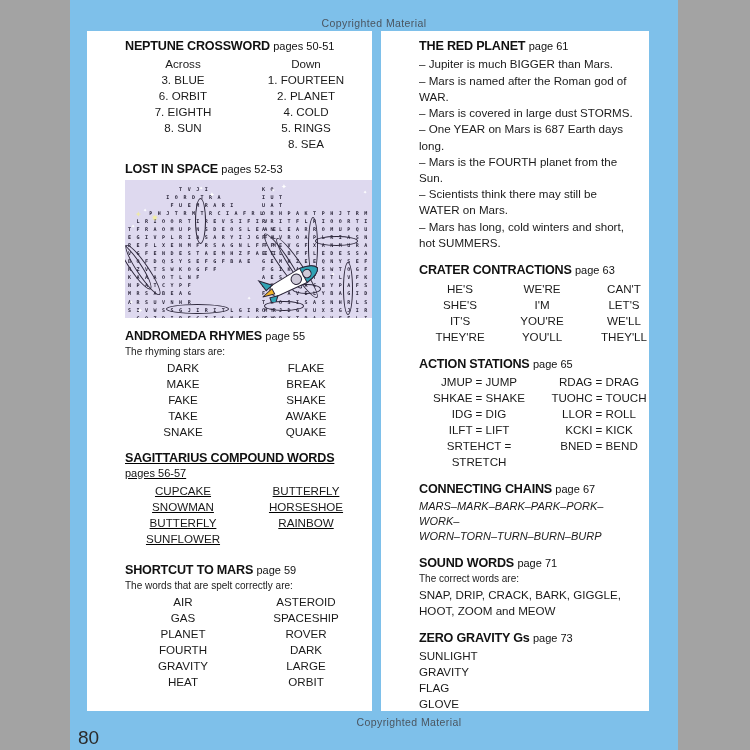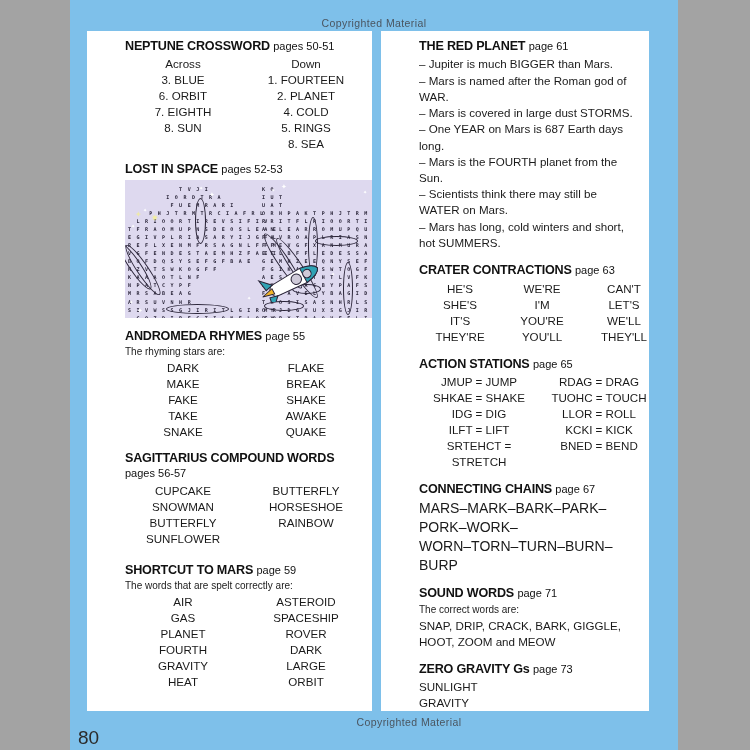--- a/index.html
+++ b/index.html
@@ -159,23 +159,24 @@
   .rocket {
     position: absolute;
     left: 132px;
     top: 82px;
     width: 68px;
     height: 40px;
   }
 
   
   .chain {
-    font-size: 14px;
+    font-size: 11px;
     color: #1a1a1a;
     line-height: 1.34;
+    font-style: italic;
   }
 </style>
 </head>
 <body>
 
 <div id="page-wrap">
 
   <div class="page-sheet"></div>
 
   <div class="copyright-top">Copyrighted Material</div>
@@ -312,21 +313,21 @@
         <div class="wcol wcol-2b">
           <div class="wrow">FLAKE</div>
           <div class="wrow">BREAK</div>
           <div class="wrow">SHAKE</div>
           <div class="wrow">AWAKE</div>
           <div class="wrow">QUAKE</div>
         </div>
       </div>
     </div>
 
-    <div class="section" style="margin-top:11px;">
+    <div class="section" style="margin-top:11px;text-decoration:underline;">
       <h2 class="sec-title">
         <span>SAGITTARIUS COMPOUND WORDS</span>
         <span class="pg">pages 56-57</span>
       </h2>
       <div class="wcols">
         <div class="wcol wcol-2a">
           <div class="wrow">CUPCAKE</div>
           <div class="wrow">SNOWMAN</div>
           <div class="wrow">BUTTERFLY</div>
           <div class="wrow">SUNFLOWER</div>

